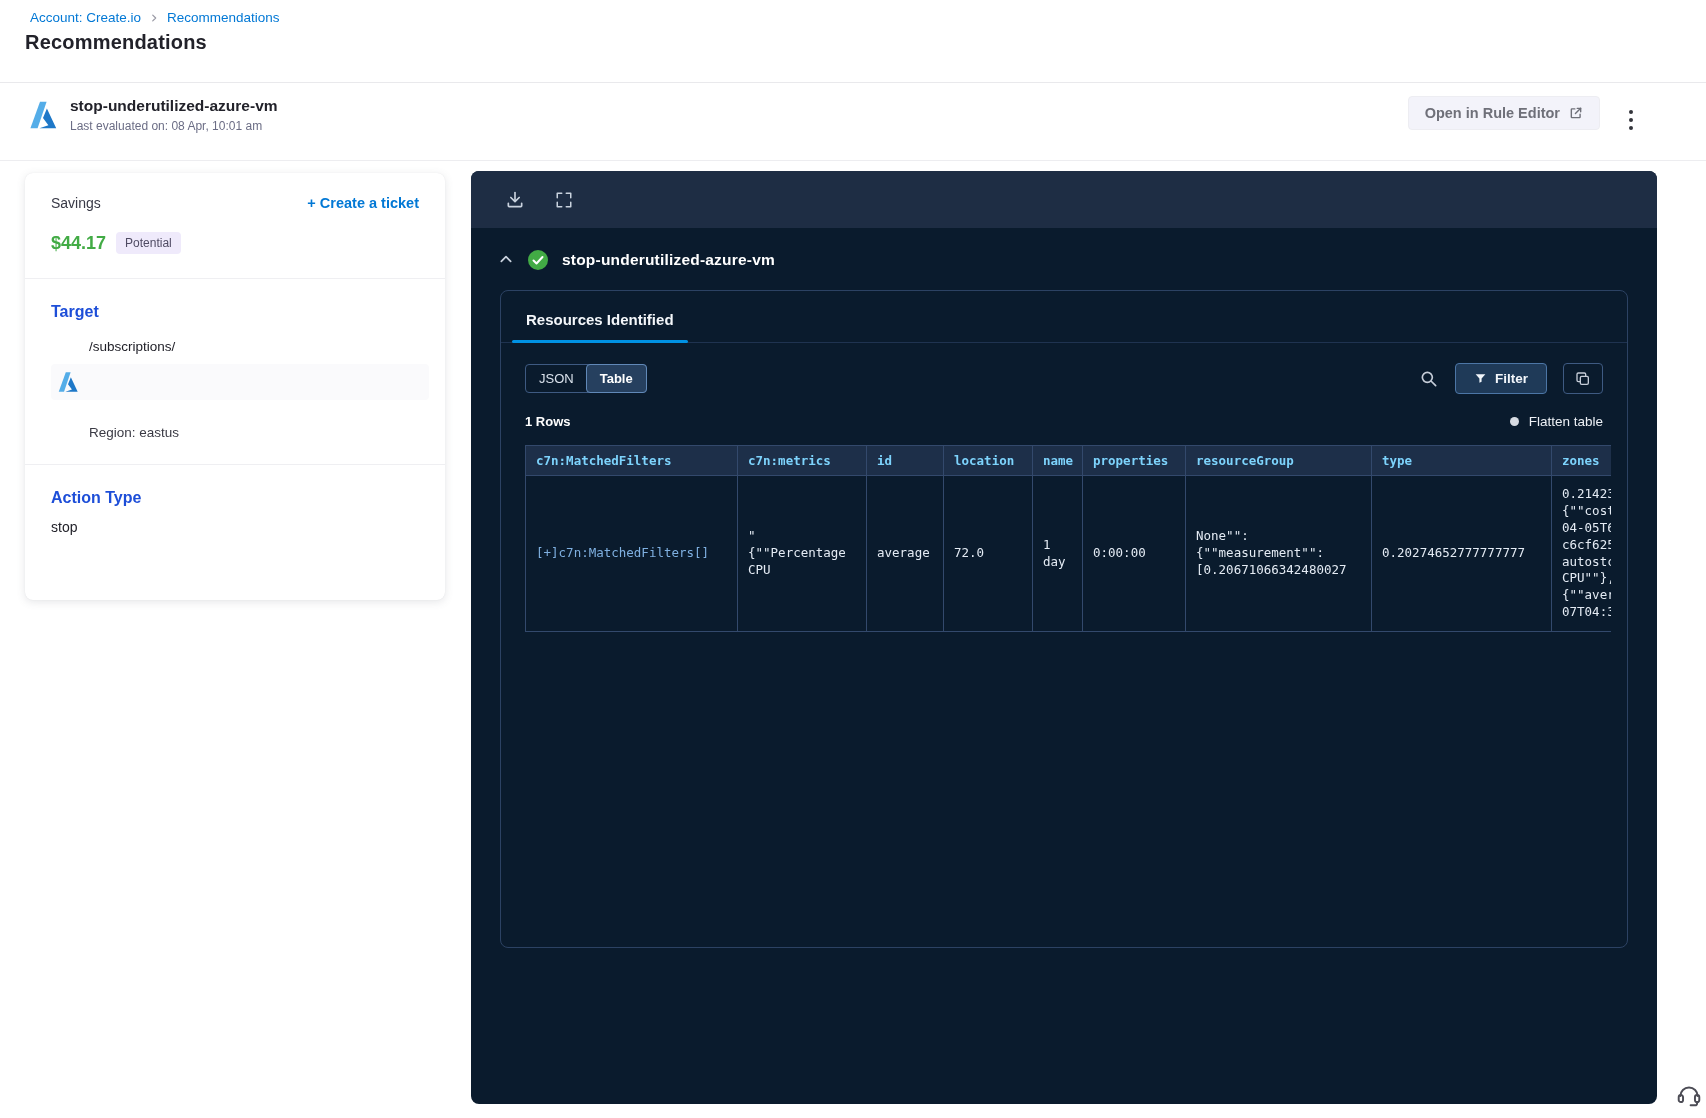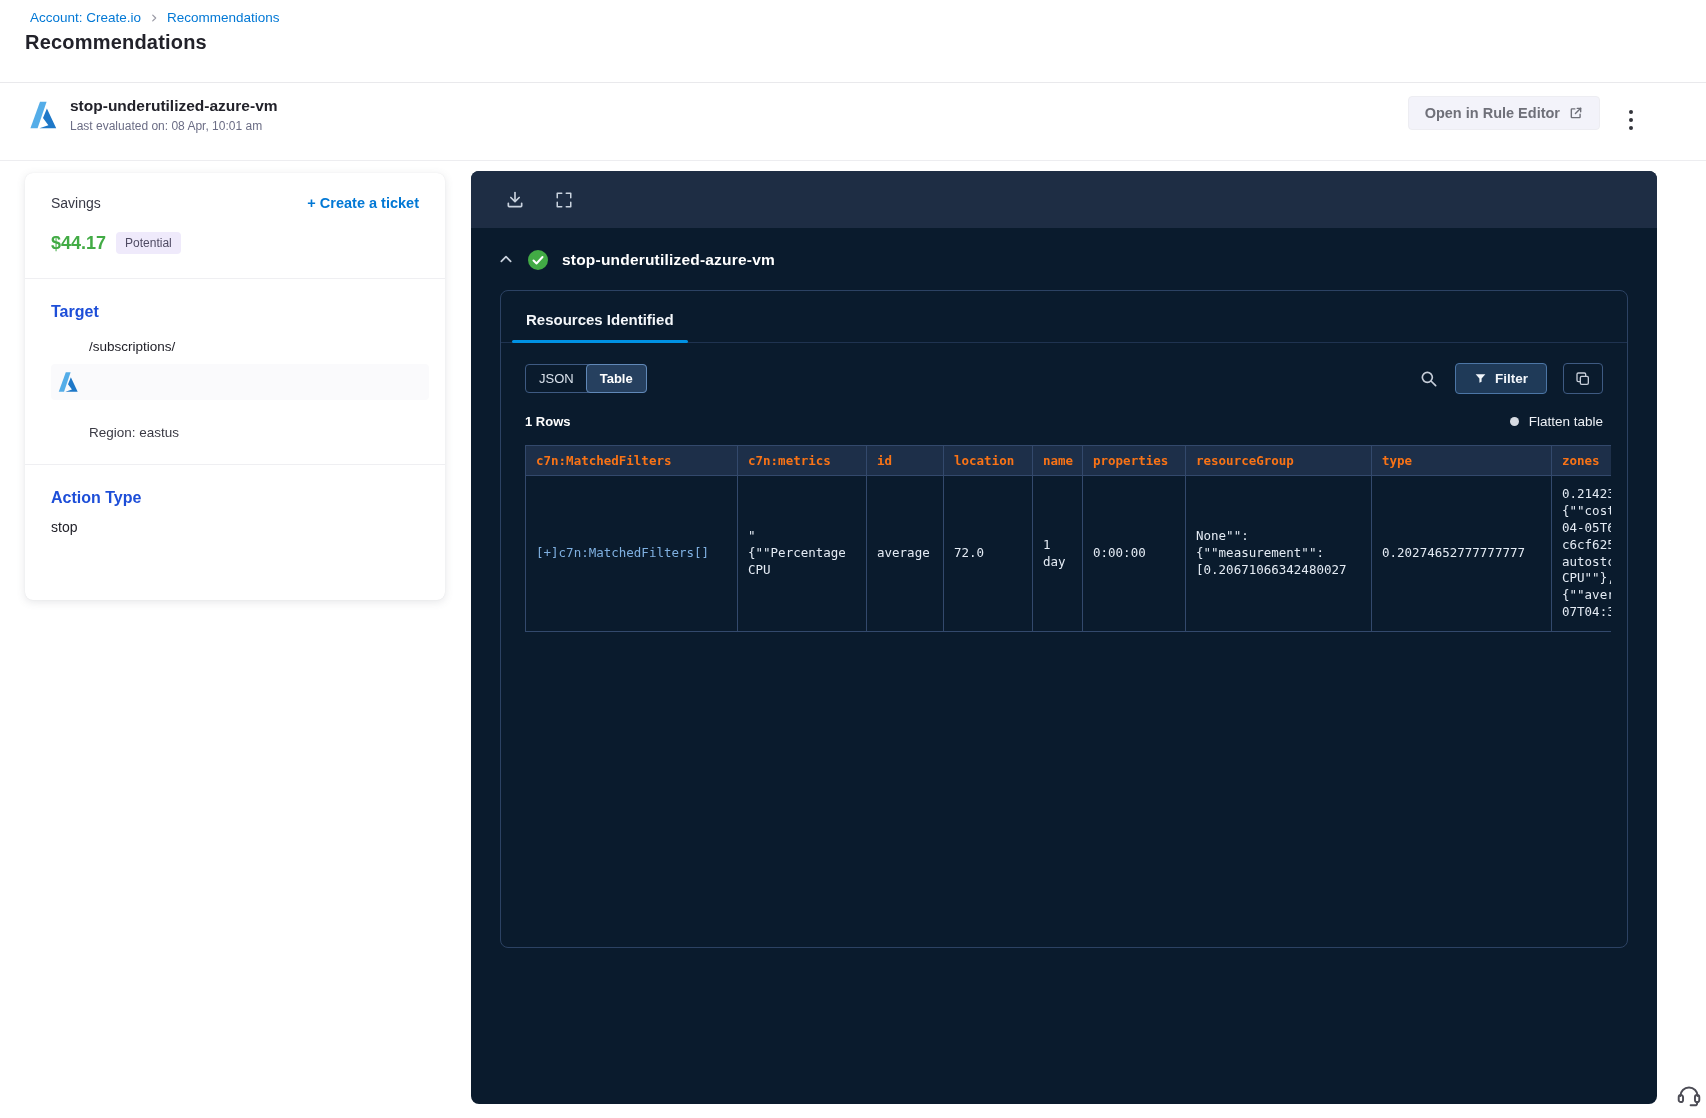--- a/index.html
+++ b/index.html
@@ -86,21 +86,21 @@
   .copy-btn { width: 40px; height: 31px; border: 1px solid #3E5A82; border-radius: 4px; display: flex; align-items: center; justify-content: center; color: #C6CDD8; cursor: pointer; }
 
   .rows-row { display: flex; justify-content: space-between; align-items: center; padding: 20px 24px 0 24px; }
   .rows-count { font-size: 13px; font-weight: 600; color: #ffffff; }
   .flatten { display: flex; align-items: center; gap: 10px; cursor: pointer; }
   .flatten-dot { width: 9px; height: 9px; border-radius: 50%; background: #D7DBE2; }
   .flatten-label { font-size: 13.5px; color: #EDF1F6; }
 
   .table-wrap { margin: 16px 0 0 24px; width: 1086px; overflow: hidden; }
   table { border-collapse: collapse; table-layout: fixed; width: 1300px; font-family: "DejaVu Sans Mono", monospace; font-size: 12.5px; }
-  th { background: #1D2F49; border: 1px solid #33496C; padding: 7px 10px; font-weight: 700; color: #f97316; text-align: left; white-space: nowrap; font-size: 12.5px; }
+  th { background: #1D2F49; border: 1px solid #33496C; padding: 7px 10px; font-weight: 700; color: #7dd3fc; text-align: left; white-space: nowrap; font-size: 12.5px; }
   td { border: 1px solid #33496C; padding: 10px; color: #E4EBF4; vertical-align: middle; white-space: pre-wrap; line-height: 1.35; }
   td.link-cell { color: #7FB0E1; cursor: pointer; }
   td.zones-cell { white-space: pre; }
 
   .support-icon { position: absolute; right: 4px; bottom: 10px; color: #4C4C55; cursor: pointer; }
 </style>
 </head>
 <body>
 
 <div class="breadcrumb">

